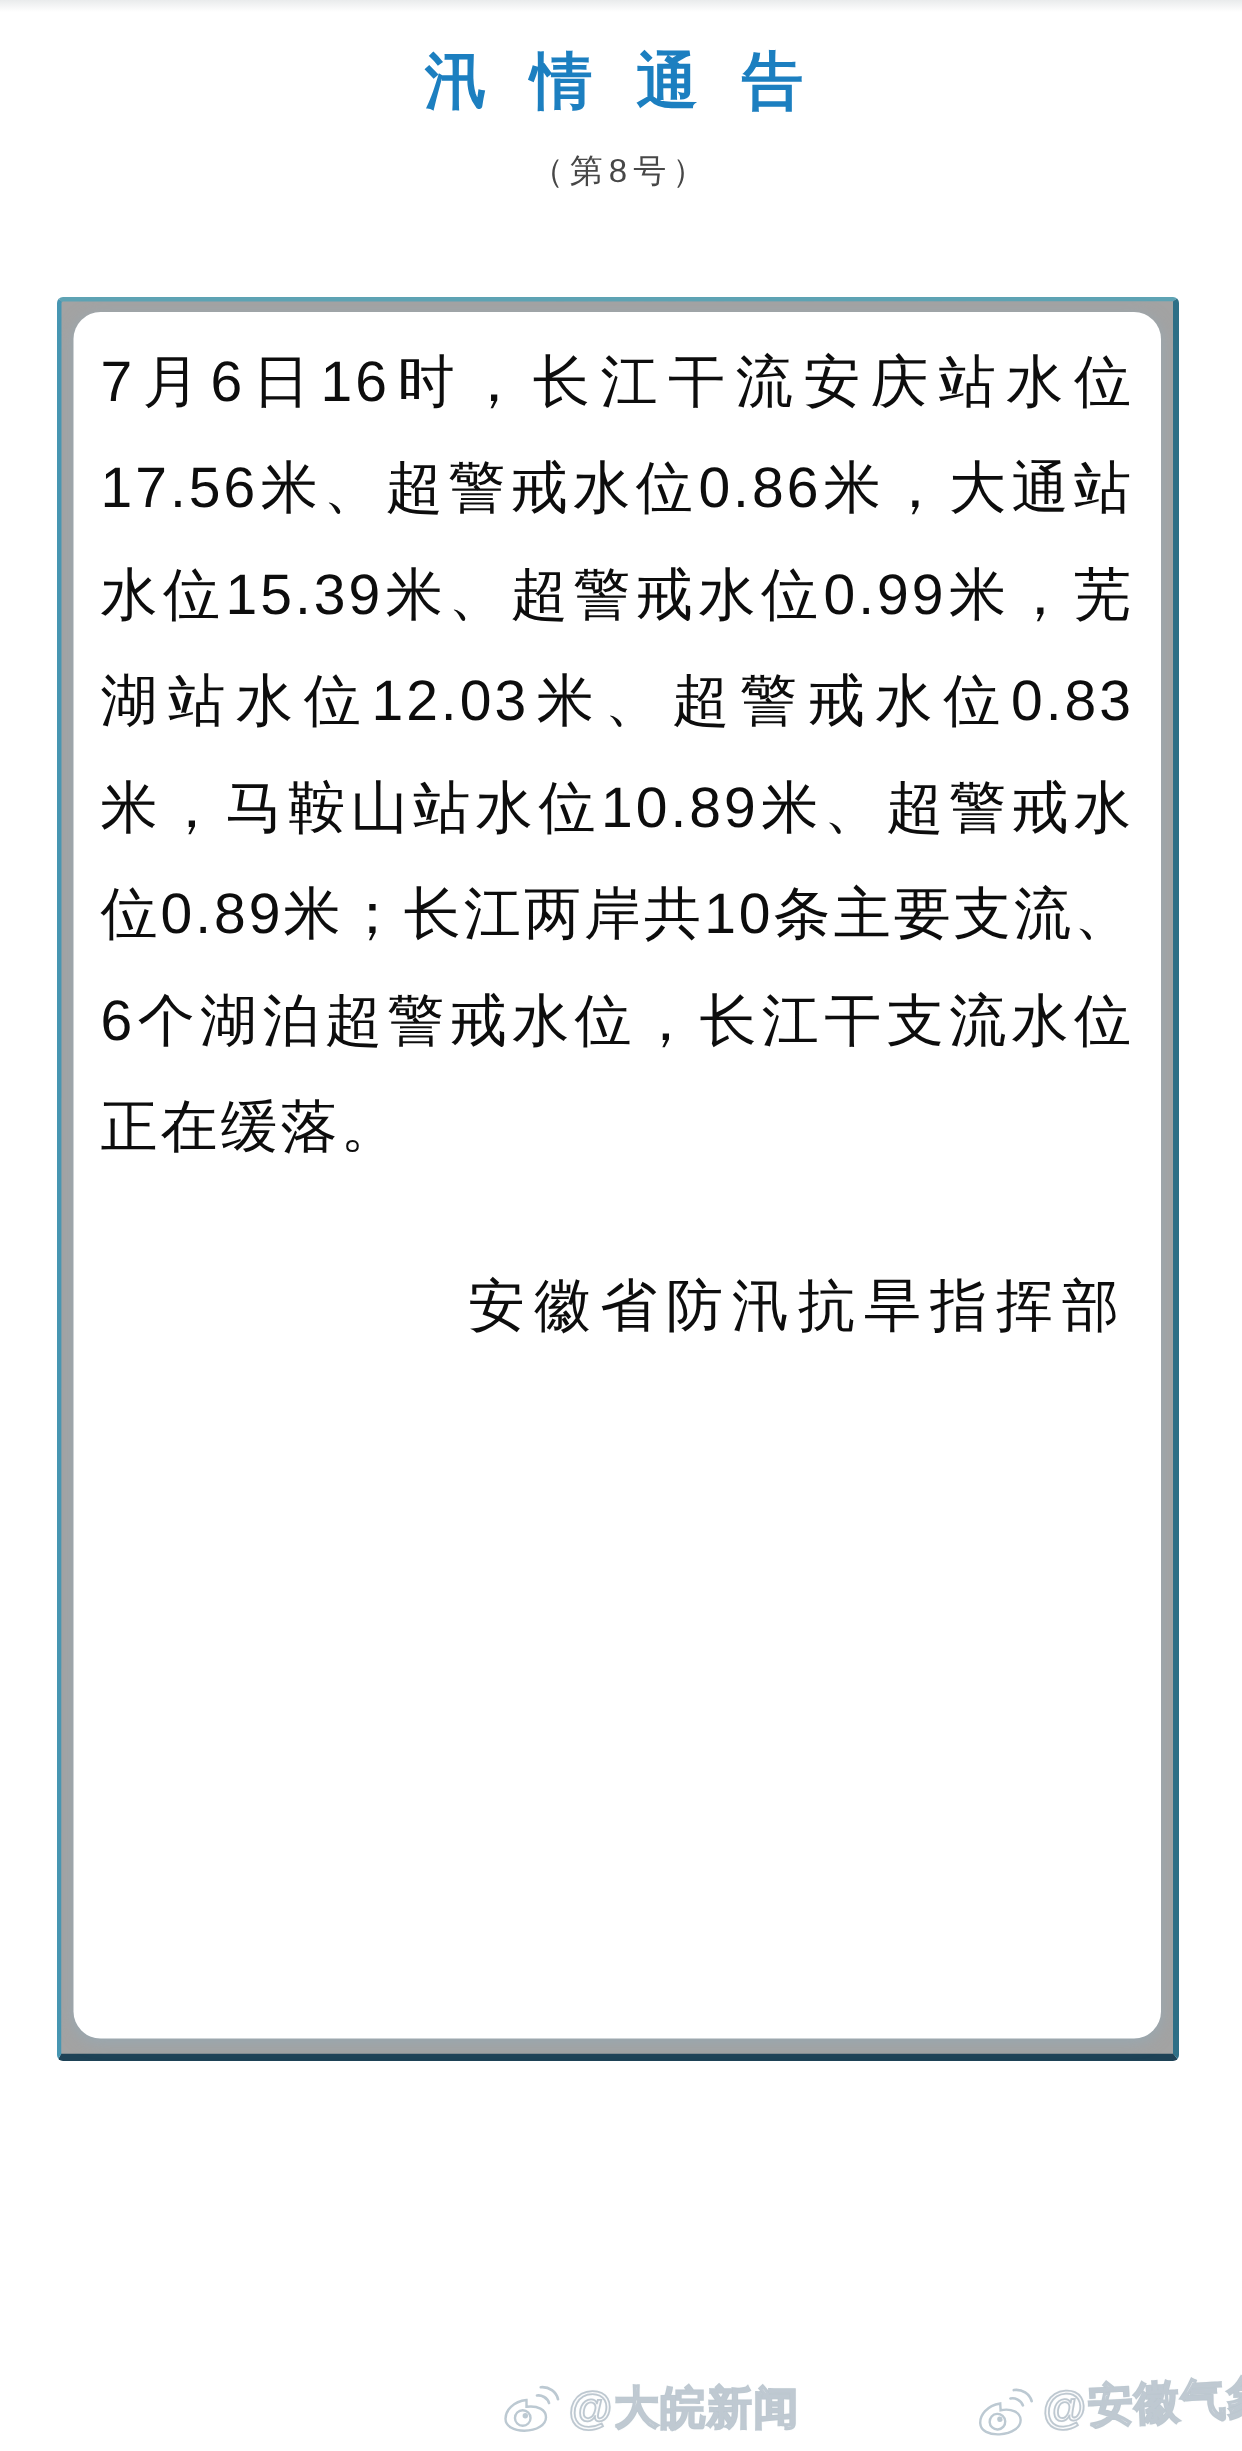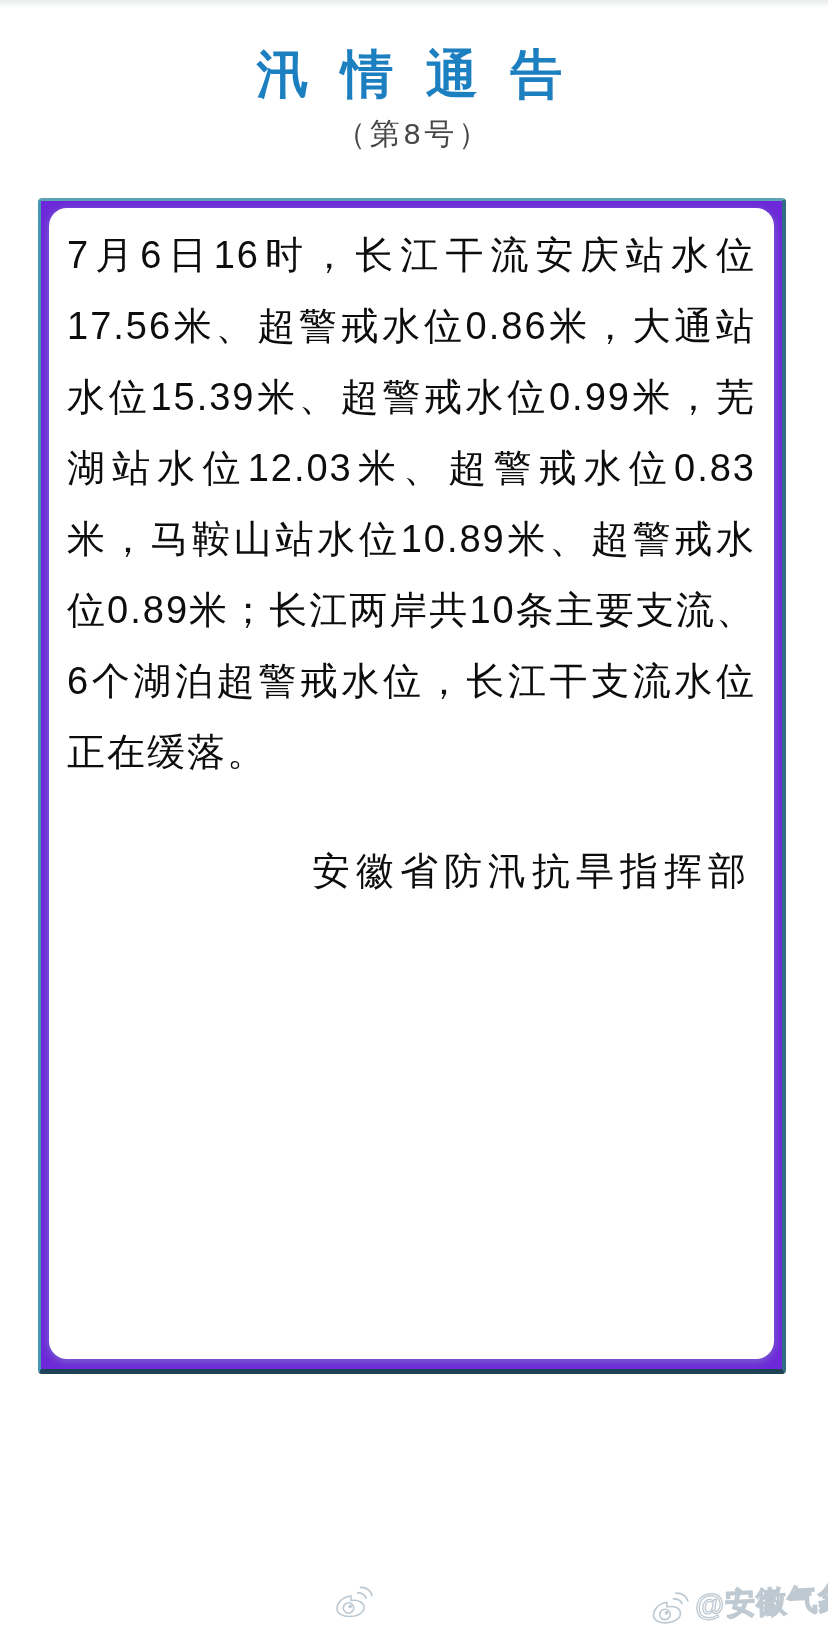--- a/index.html
+++ b/index.html
@@ -17,46 +17,46 @@
   }
   
   .top-edge {
     position: absolute;
     left: 0; top: 0;
     width: 100%; height: 8px;
     background: linear-gradient(#e9ebec, #ffffff);
   }
   .notice-title {
     margin: 0;
-    padding-top: 50px;
+    padding-top: 30px;
     text-align: center;
-    font-size: 52px;
+    font-size: 41px;
     line-height: 48px;
     font-weight: bold;
     letter-spacing: 9px;
     color: #1c7fc0;
   }
   .issue-number {
     margin: 0;
     padding-top: 18px;
     text-align: center;
-    font-size: 30px;
+    font-size: 22px;
     line-height: 36px;
     font-weight: 500;
     letter-spacing: 4px;
     color: #474747;
   }
   .notice-box {
     position: absolute;
     left: 38px;
     top: 198px;
     width: 748px;
     height: 1176px;
     box-sizing: border-box;
-    background: #6d28d9;
+    background: #a3a3a3;
     border: 3px solid #4796b2;
     border-top-color: #5ea3b4;
     border-right: 4px solid #2e6f86;
     border-bottom: 5px solid #1e4256;
     border-radius: 4px;
     text-decoration: underline;
   }
   .notice-card {
     position: absolute;
     left: 8px;
@@ -131,20 +131,21 @@
   </div>
 
   <div class="watermark watermark-left">
     <svg class="weibo-icon" width="40" height="34" viewBox="0 0 40 34" aria-hidden="true">
       <path d="M17 11 C8 12 3 18 3 23.5 C3 28.5 8.5 31.5 15.5 31.5 C24 31.5 30 27.5 30 22.5 C30 17.5 24.5 14.5 17 15.5 Z" fill="#ffffff" fill-opacity="0.85" stroke="#bcc9d2" stroke-width="1.6"></path>
       <circle cx="14.5" cy="23" r="5.2" fill="none" stroke="#bcc9d2" stroke-width="1.6"></circle>
       <circle cx="16.2" cy="21.5" r="1.8" fill="#bcc9d2"></circle>
       <path d="M24 8 C27 7.5 31 9.5 32 13" fill="none" stroke="#bcc9d2" stroke-width="1.8" stroke-linecap="round"></path>
       <path d="M26.5 2.5 C32 2 37 5.5 38 10.5" fill="none" stroke="#bcc9d2" stroke-width="1.8" stroke-linecap="round"></path>
     </svg>
+    <span>@大皖新闻</span>
   </div>
 
   <div class="watermark watermark-right">
     <svg class="weibo-icon" width="40" height="34" viewBox="0 0 40 34" aria-hidden="true">
       <path d="M17 11 C8 12 3 18 3 23.5 C3 28.5 8.5 31.5 15.5 31.5 C24 31.5 30 27.5 30 22.5 C30 17.5 24.5 14.5 17 15.5 Z" fill="#ffffff" fill-opacity="0.85" stroke="#bcc9d2" stroke-width="1.6"></path>
       <circle cx="14.5" cy="23" r="5.2" fill="none" stroke="#bcc9d2" stroke-width="1.6"></circle>
       <circle cx="16.2" cy="21.5" r="1.8" fill="#bcc9d2"></circle>
       <path d="M24 8 C27 7.5 31 9.5 32 13" fill="none" stroke="#bcc9d2" stroke-width="1.8" stroke-linecap="round"></path>
       <path d="M26.5 2.5 C32 2 37 5.5 38 10.5" fill="none" stroke="#bcc9d2" stroke-width="1.8" stroke-linecap="round"></path>
     </svg>

